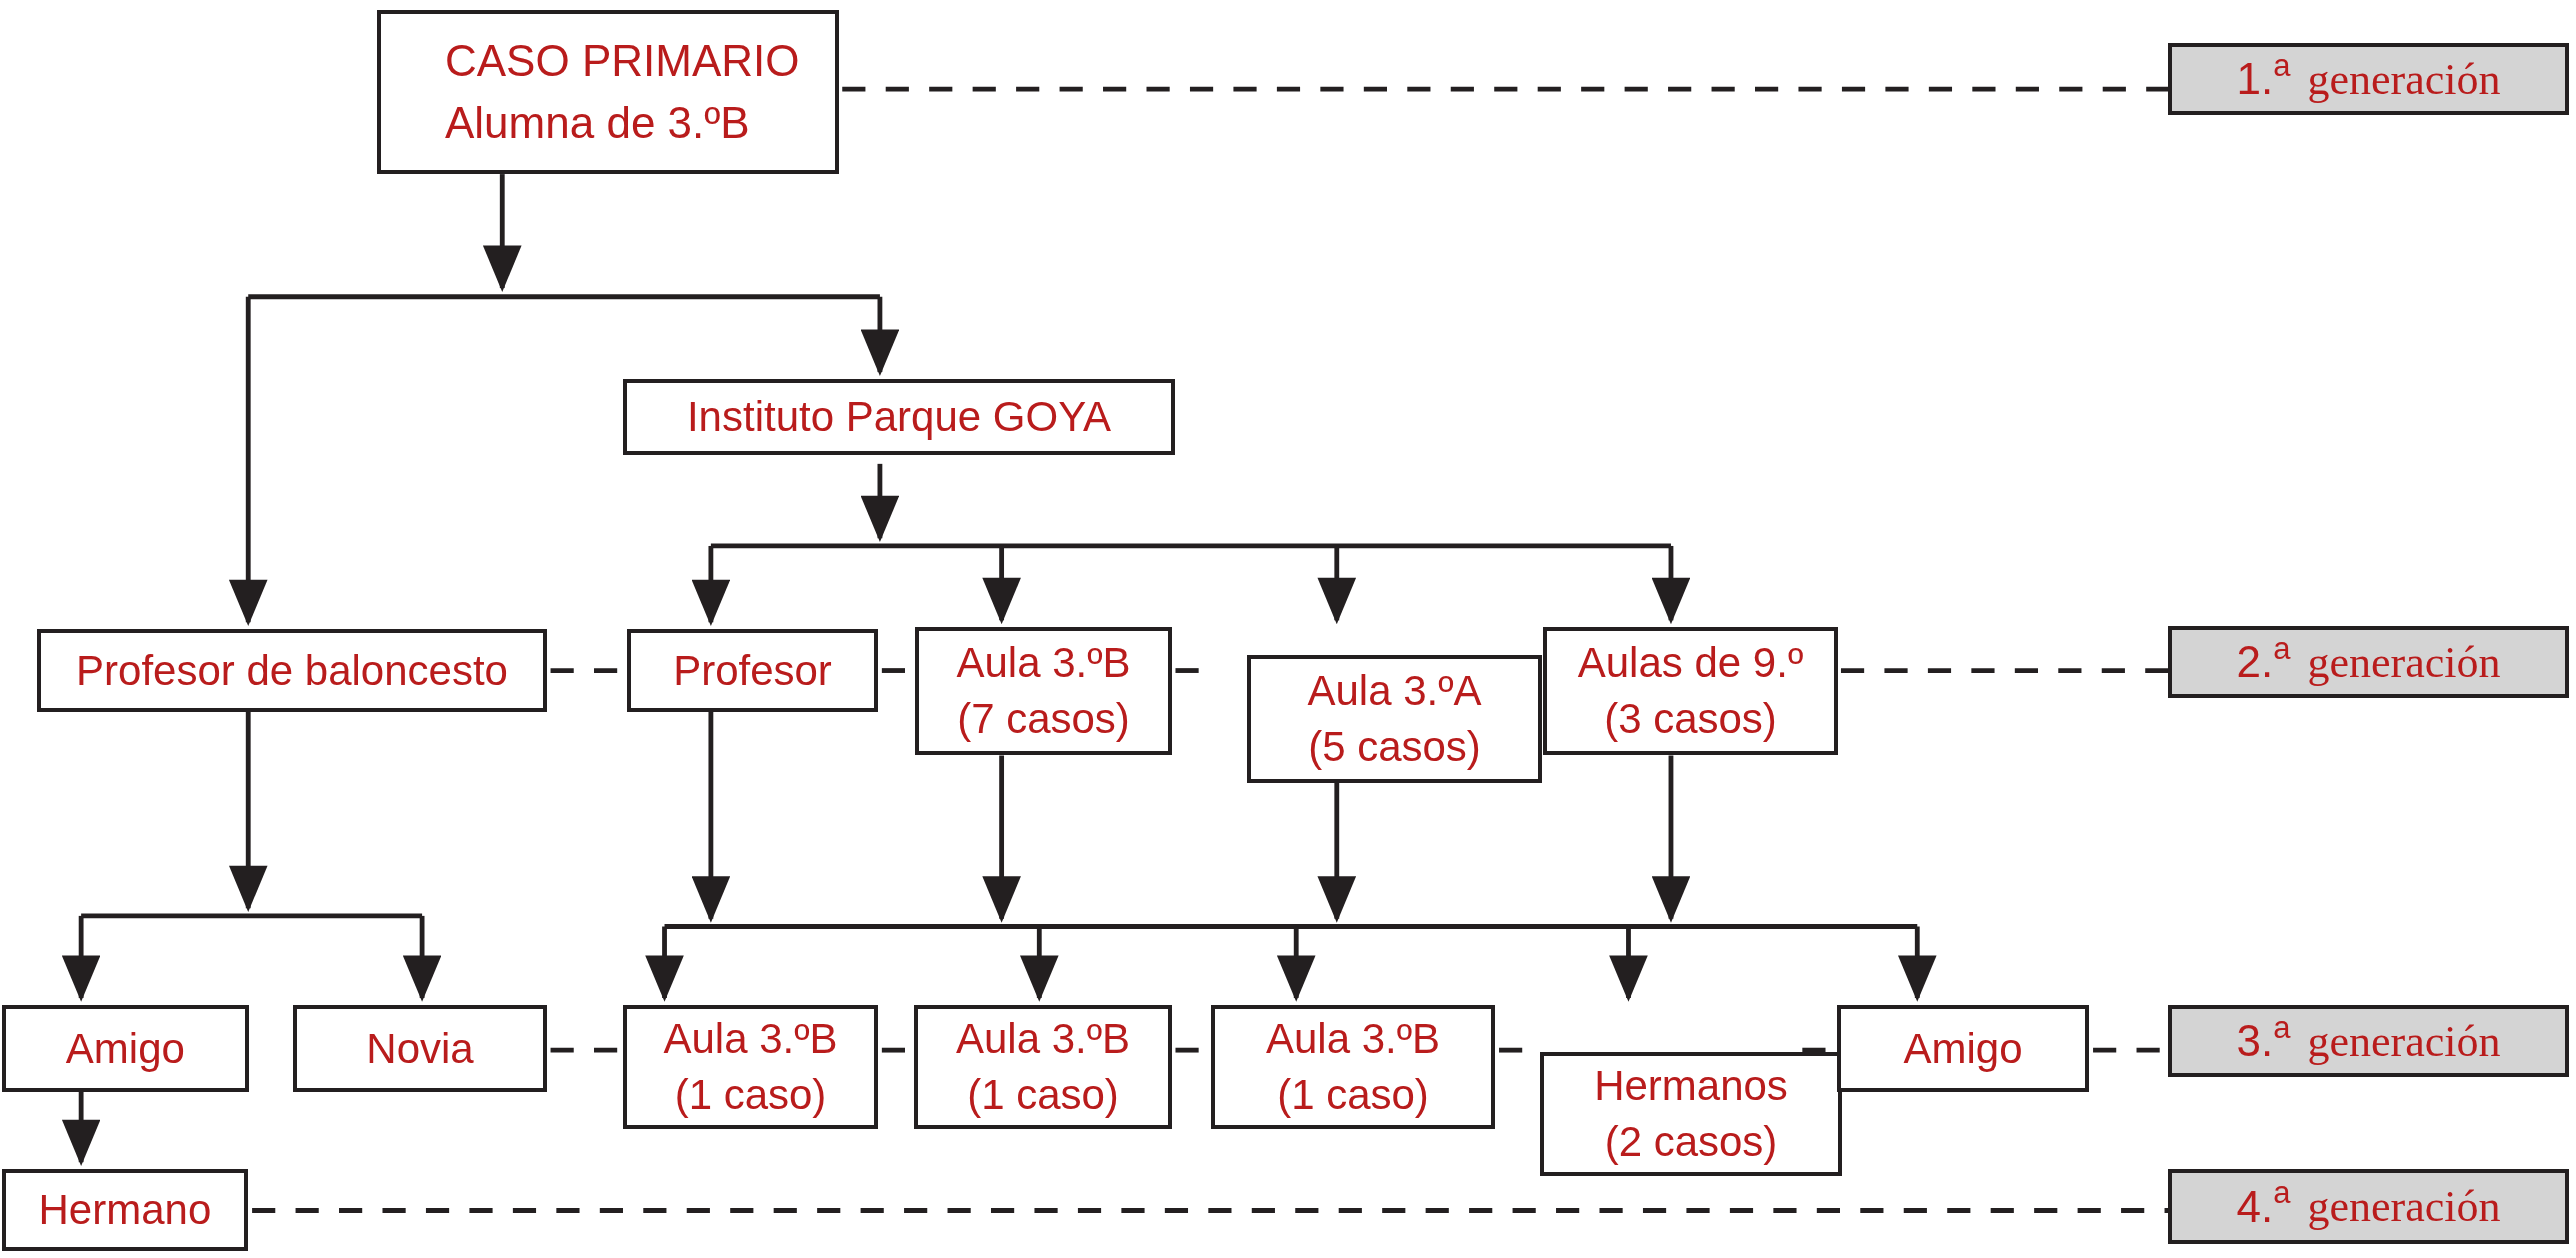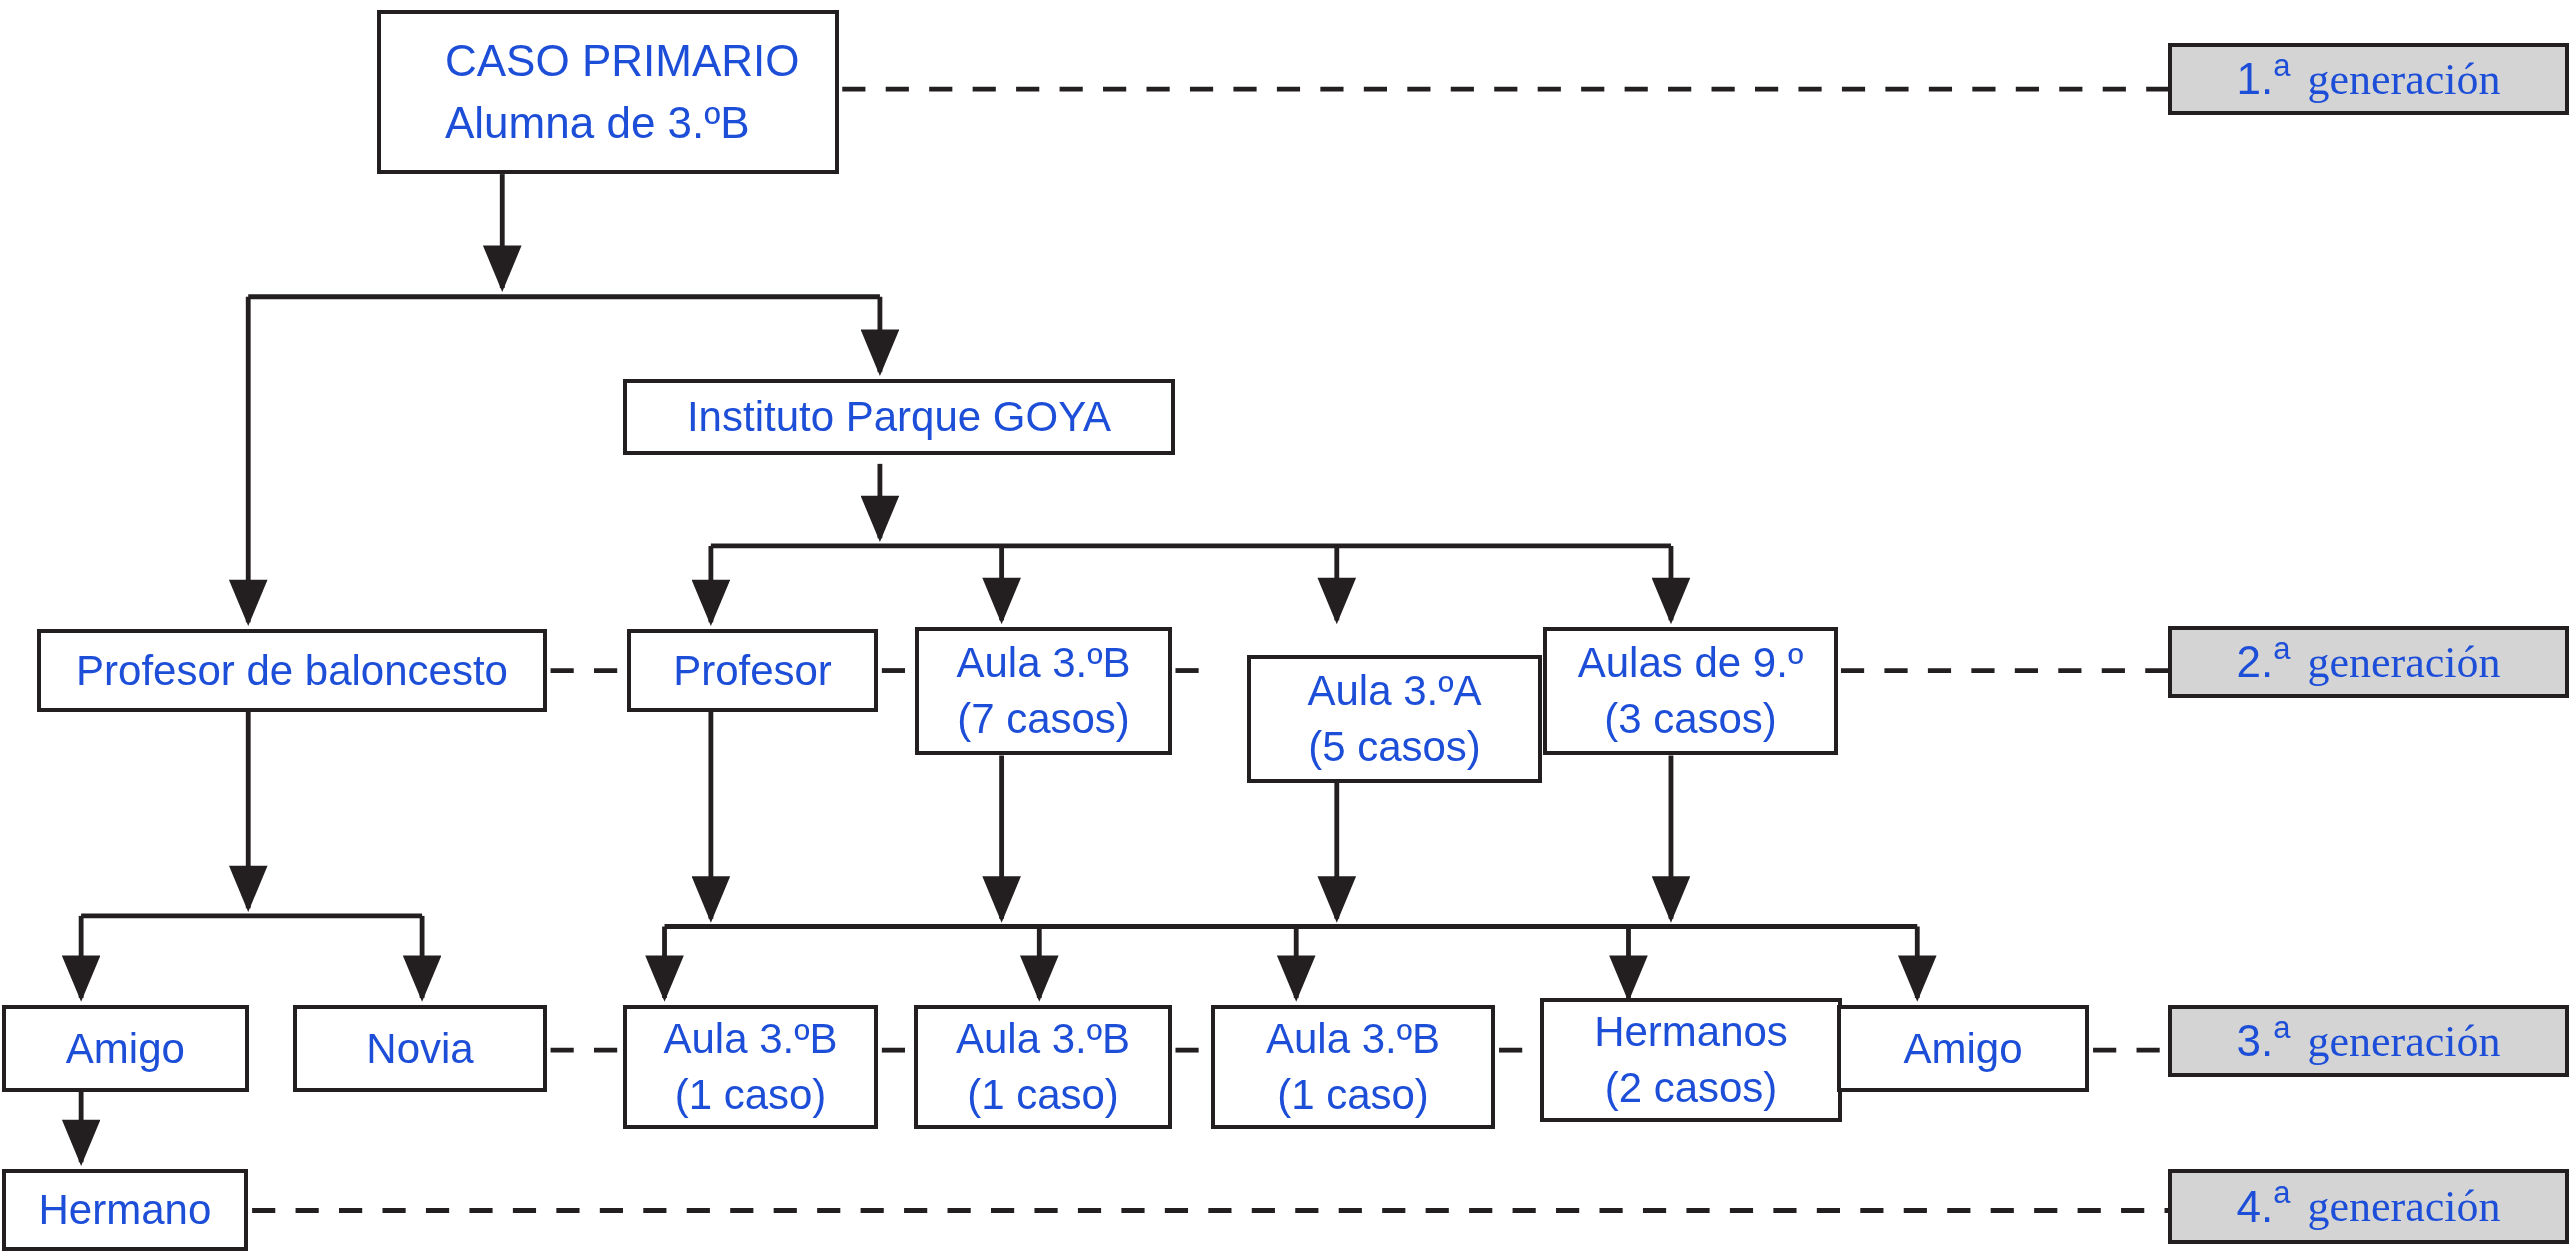--- a/index.html
+++ b/index.html
@@ -1,21 +1,21 @@
 <!DOCTYPE html>
 <html><head>
 <meta charset="utf-8">
 <style>
   html,body{margin:0;padding:0;background:#ffffff;}
   #stage{
     position:relative;
     width:2576px;height:1259px;
     background:#ffffff;
     font-family:"Liberation Sans","DejaVu Sans",sans-serif;
-    color:#1d4ed8;
+    color:#b91c1c;
     overflow:hidden;
   }
   #connectors{position:absolute;left:0;top:0;width:2576px;height:1259px;}
   .node{
     position:absolute;
     box-sizing:border-box;
     background:#ffffff;
     border:4.8px solid #231f20;
     display:flex;flex-direction:column;
     align-items:center;justify-content:center;
@@ -151,21 +151,21 @@
   <div class="node" style="left:914px;top:1005px;width:258px;height:124px;">
     <span>Aula 3.ºB</span>
     <span>(1 caso)</span>
   </div>
 
   <div class="node" style="left:1211px;top:1005px;width:284px;height:124px;">
     <span>Aula 3.ºB</span>
     <span>(1 caso)</span>
   </div>
 
-  <div class="node" style="left:1540px;top:998px;width:302px;height:124px;">
+  <div class="node" style="left:1540px;top:1052px;width:302px;height:124px;">
     <span>Hermanos</span>
     <span>(2 casos)</span>
   </div>
 
   <div class="node" style="left:1837px;top:1005px;width:252px;height:87px;">
     <span>Amigo</span>
   </div>
 
   <div class="node" style="left:1.9px;top:1169px;width:246px;height:82px;">
     <span>Hermano</span>

